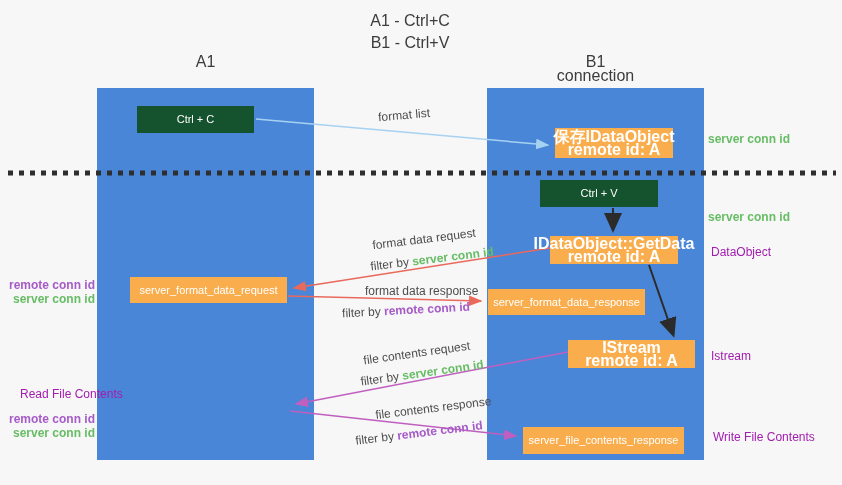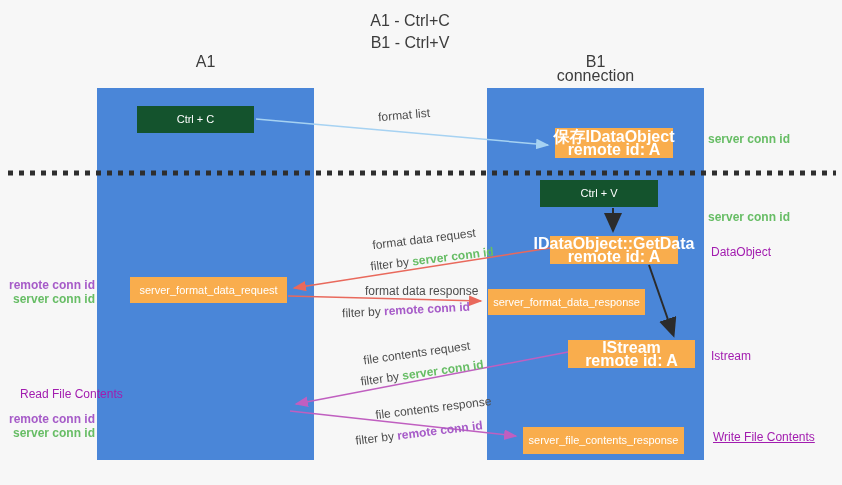--- a/index.html
+++ b/index.html
@@ -138,21 +138,21 @@
 
 
   <div class="node orange" style="left:523px;top:427px;width:161px;height:27px;justify-content:center;">
     <div>server_file_contents_response</div>
   </div>
 
   <div class="side-label green-text" style="left:708px;top:132px;">server conn id</div>
   <div class="side-label green-text" style="left:708px;top:210px;">server conn id</div>
   <div class="side-label" style="left:711px;top:245px;">DataObject</div>
   <div class="side-label" style="left:711px;top:349px;">Istream</div>
-  <div class="side-label" style="left:713px;top:430px;text-decoration:underline;">Write File Contents</div>
+  <div class="side-label" style="left:713px;top:430px;">Write File Contents</div>
 
   <div class="side-label" style="left:20px;top:387px;">Read File Contents</div>
 
   <div class="left-id-block" style="left:0;top:278px;">
     <div class="purple-text">remote conn id</div>
     <div class="green-text">server conn id</div>
   </div>
 
   <div class="left-id-block" style="left:0;top:412px;">
     <div class="purple-text">remote conn id</div>

